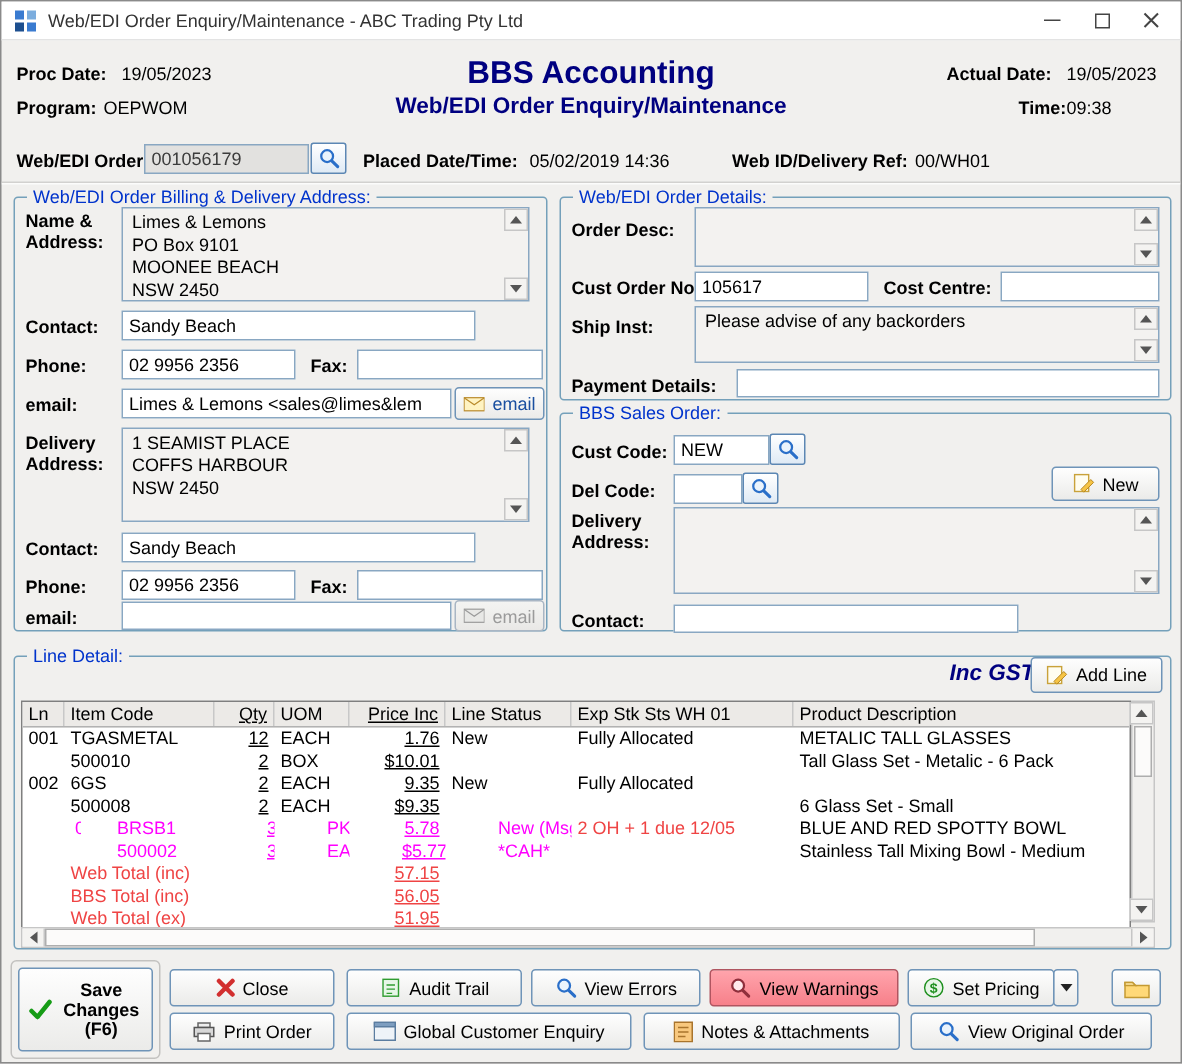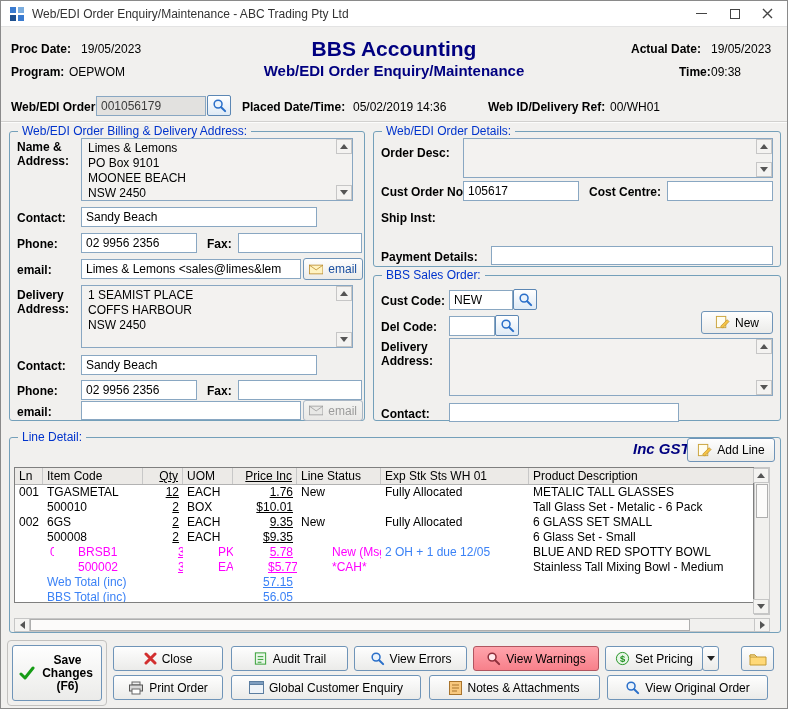--- a/index.html
+++ b/index.html
@@ -37,30 +37,30 @@
             border:1px solid #5c87b4; border-radius:2px; display:flex; align-items:center; justify-content:center; cursor:pointer; }
   .grp { position:absolute; border:1px solid #74a0ba; border-radius:3px; }
   .grp-title { position:absolute; top:-8px; left:8px; background:#f1f0ee; padding:0 4px; color:#0033cc; }
   .btn { position:absolute; display:flex; align-items:center; justify-content:center; gap:5px;
          background:linear-gradient(#fefefe,#ebebe9); border:1px solid #6f94b8; border-radius:3px;
          font-size:12px; color:#000; padding:0 5px; cursor:pointer; white-space:nowrap; }
   .btn.warn { background:linear-gradient(#ffa4ac,#f7808a); border-color:#b05560; }
   .btn.dis { color:#9b9b9b; background:linear-gradient(#f4f4f2,#e9e8e6); border-color:#a9b6c4; }
   .divider { position:absolute; left:0; right:0; height:2px; border-top:1px solid #d2d1cf; border-bottom:1px solid #fcfcfb; }
   
-  .tbl { position:absolute; left:13px; top:466px; width:740px; height:136px; background:#fff;
+  .tbl { position:absolute; left:13px; top:466px; width:740px; height:152px; background:#fff;
          border:1px solid #7f7f7f; overflow:hidden; }
   .cols { display:grid; grid-template-columns:28px 100px 40px 50px 64px 84px 148px 226px; }
   .thead { height:17px; background:#eceae7; border-bottom:1px solid #b2b2b2; }
   .th { padding:0 4px; border-right:1px solid #c8c8c8; overflow:hidden; white-space:nowrap; line-height:16px; }
   .trow { height:15px; }
   .td { padding:0 4px; overflow:hidden; white-space:nowrap; line-height:15px; }
   .r { text-align:right;text-decoration:underline; }
   .c-mag { color:#ff00ff;margin-left:31px; }
-  .c-blue { color:#3b82f6; }
+  .c-blue { color:#ef4444; }
   .vscroll { position:absolute; left:753px; top:466px; width:16px; height:148px; background:#f1f0ee; border:1px solid #c6c6c6; }
   .vthumb { position:absolute; left:1px; right:1px; top:16px; height:34px; background:#fcfbfa; border:1px solid #aeaeae; }
   .hscroll { position:absolute; left:13px; top:617px; width:756px; height:14px; background:#f1f0ee; border:1px solid #c6c6c6; }
   .hs-l { position:absolute; left:0; top:0; width:15px; height:12px; background:#f4f3f1; border-right:1px solid #c6c6c6; display:flex; align-items:center; justify-content:center; }
   .hs-r { position:absolute; right:0; top:0; width:15px; height:12px; background:#f4f3f1; border-left:1px solid #c6c6c6; display:flex; align-items:center; justify-content:center; }
   .hthumb { position:absolute; left:15px; top:0; width:660px; height:12px; background:#fcfbfa; border:1px solid #aeaeae; }
   .savewrap { position:absolute; left:6px; top:639px; width:100px; height:66px; border:1px solid #c3c2c0; border-radius:4px; }
   .savebtn { left:11px; top:644px; width:90px; height:56px; }
   .savebtn .savelbl { width:56px; text-align:center; line-height:13px; white-space:normal;font-weight:bold; }
   .incgst { position:absolute; left:632px; top:439px; font-size:15px; font-weight:bold; font-style:italic; color:#000080; }
@@ -191,20 +191,29 @@
       </div>
     <div class="sb dn">
         <span class="t-dn"></span>
       </div>
   </div>
   <span class="abs b" style="left:380px;top:184px">Cust Order No:</span>
   <input class="fld" style="left: 462px; top: 180px; width: 116px;" value="105617">
   <span class="abs b" style="left:588px;top:184px">Cost Centre:</span>
   <input class="fld" style="left: 666px; top: 180px; width: 106px;" value="">
   <span class="abs b" style="left:380px;top:210px">Ship Inst:</span>
+  <div class="mlb" style="left:462px;top:203px;width:310px;height:38px">
+    <div class="line">Please advise of any backorders</div>
+    <div class="sb up">
+        <span class="t-up"></span>
+      </div>
+    <div class="sb dn">
+        <span class="t-dn"></span>
+      </div>
+  </div>
   <span class="abs b" style="left:380px;top:249px">Payment Details:</span>
   <input class="fld" style="left: 490px; top: 245px; width: 282px; height: 19px;" value="">
 
   <div class="grp" style="left:372px;top:274px;width:408px;height:146px">
     <span class="grp-title">BBS Sales Order:</span>
   </div>
   <span class="abs b" style="left:380px;top:293px">Cust Code:</span>
   <input class="fld" style="left: 448px; top: 289px; width: 64px;" value="NEW">
   <div class="magbtn" style="left:512px;top:288px">
     <svg width="15" height="15" viewBox="0 0 16 16">
@@ -285,21 +294,20 @@
       <div class="td">Tall Glass Set - Metalic - 6 Pack</div>
     </div>
     <div class="cols trow">
       <div class="td">002</div>
       <div class="td">6GS</div>
       <div class="td r">2</div>
       <div class="td">EACH</div>
       <div class="td r">9.35</div>
       <div class="td">New</div>
       <div class="td">Fully Allocated</div>
-      <div class="td">6 GLASS SET SMALL</div>
     </div>
     <div class="cols trow">
       <div class="td"></div>
       <div class="td">500008</div>
       <div class="td r">2</div>
       <div class="td">EACH</div>
       <div class="td r">$9.35</div>
       <div class="td"></div>
       <div class="td"></div>
       <div class="td">6 Glass Set - Small</div>

